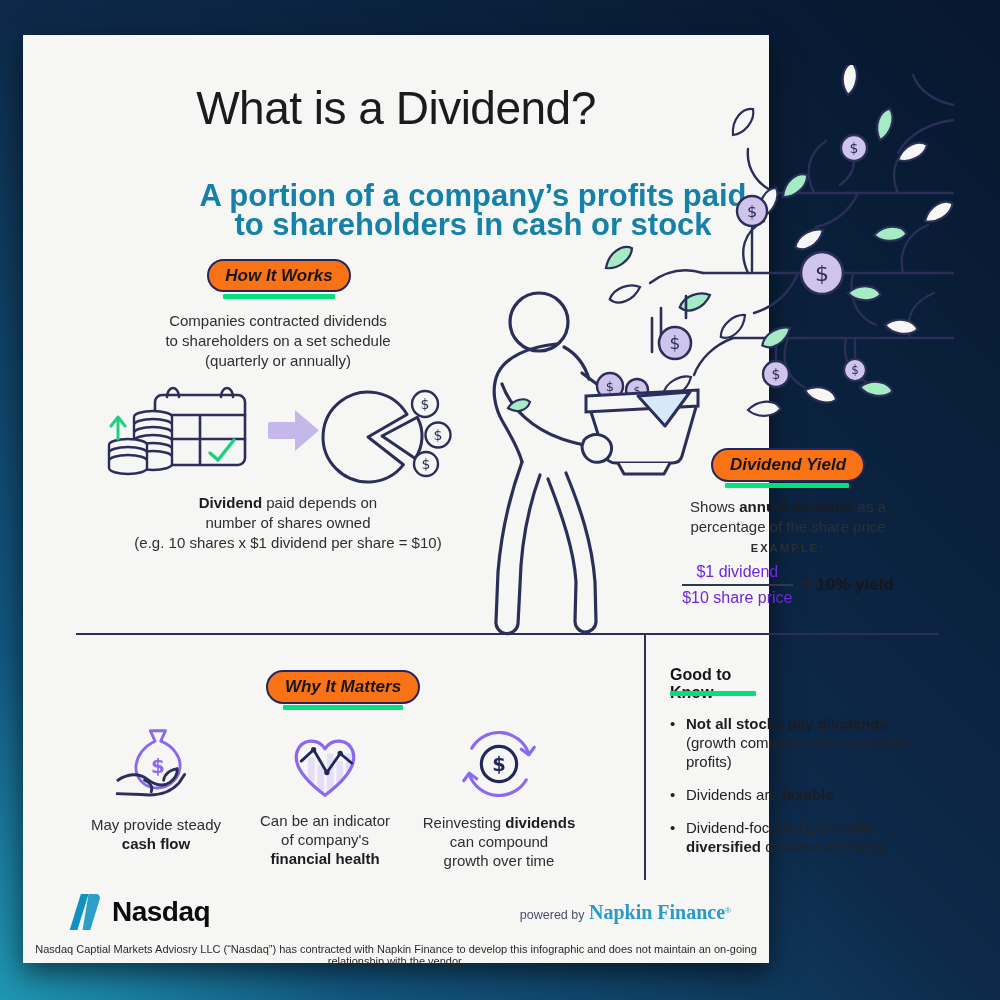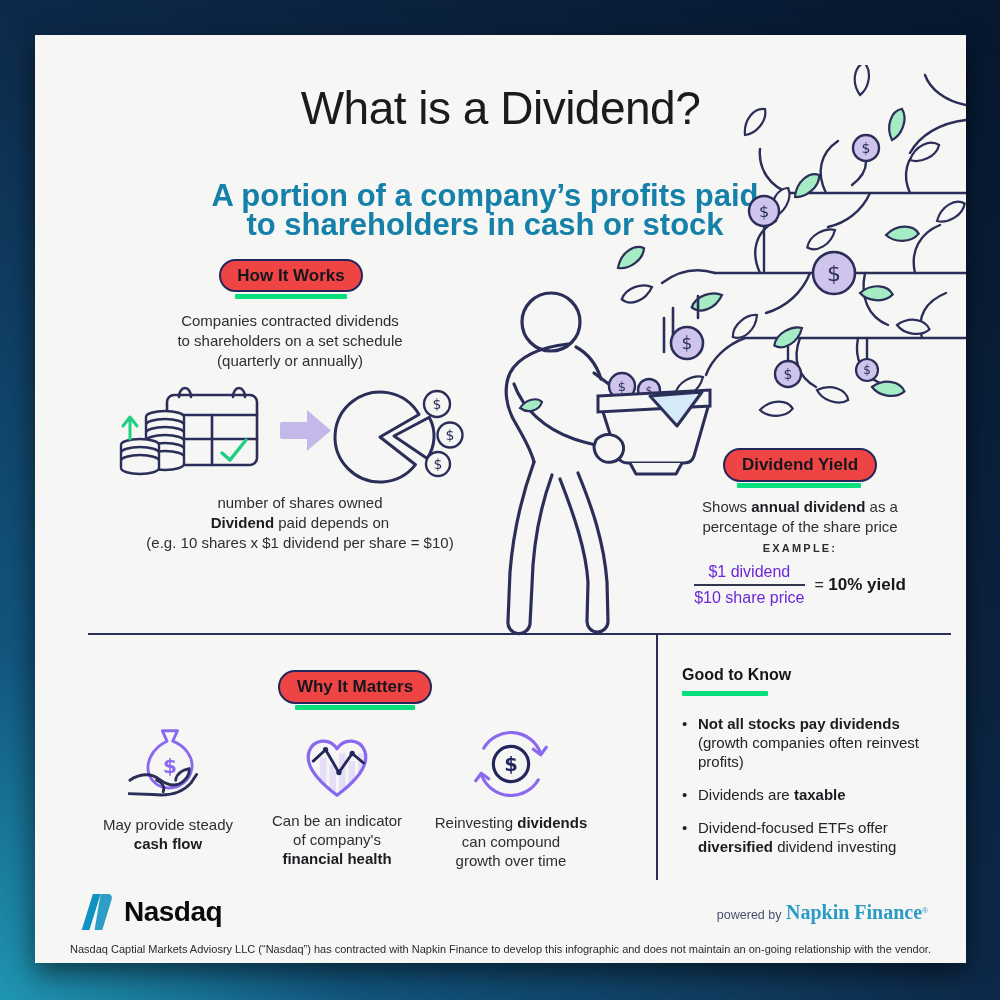--- a/index.html
+++ b/index.html
@@ -2,31 +2,31 @@
 <html><head>
 <meta charset="utf-8">
 <style>
   html,body{margin:0;padding:0;}
   body{
     width:1000px;height:1000px;overflow:hidden;position:relative;
     font-family:"Liberation Sans","DejaVu Sans",sans-serif;
     background:linear-gradient(to left bottom,#07172e 0%,#0d2949 50%,#12557d 82%,#1f96b2 100%);
   }
   .card{
-    position:absolute;left:35px;top:35px;width:931px;height:928px;
+    position:absolute;left:23px;top:35px;width:746px;height:928px;
     background:#f6f6f4;box-shadow:0 10px 26px rgba(0,0,0,.55);
   }
   .abs{position:absolute;}
   .ctr{text-align:center;}
   .title{left:0;right:0;top:46px;font-size:46px;color:#1b1b1e;letter-spacing:-.5px;}
   .subtitle{left:0;width:900px;top:110px;font-size:31px;line-height:29px;font-weight:bold;color:#1580a8;margin-top:36px;}
   .pill{
     display:flex;align-items:center;justify-content:center;
-    border:2.5px solid #23265c;border-radius:22px;background:#ef4444;
-    font-size:17px;font-weight:bold;color:#16161c;box-sizing:border-box;
+    border:2.5px solid #23265c;border-radius:22px;background:#f97316;
+    font-size:17px;font-weight:bold;color:#16161c;box-sizing:border-box;font-style:italic;
   }
   .greenbar{background:#06df7c;height:5px;border-radius:1px;}
   .body-txt{font-size:15px;line-height:20px;color:#2e2e33;}
   .cap-b{font-weight:bold;color:#1c1c22;}
   .small-caps{font-size:11px;letter-spacing:2.2px;color:#2c2c31;font-weight:bold;}
   .fraction-row{display:flex;align-items:center;justify-content:center;gap:10px;}
   .frac{text-align:center;font-size:16px;color:#6d28d9;}
   .frac-rule{border-top:2px solid #33364f;margin:3px 0;}
   .frac-eq{font-size:16px;color:#26262c;}
   .frac-eq b{font-size:17px;color:#17171c;text-align:center;}
@@ -171,22 +171,22 @@
       <circle cx="328" cy="91" r="12"></circle>
     </g>
     <g stroke="none">
       <text class="coin-txt" x="327" y="36" font-size="14">$</text>
       <text class="coin-txt" x="340" y="67" font-size="14">$</text>
       <text class="coin-txt" x="328" y="96" font-size="14">$</text>
     </g>
   </svg>
 
   <div class="abs ctr body-txt" style="left:70px;top:458px;width:390px;">
+    <div><span class="cap-b">Dividend</span><span> paid depends on</span></div>
     <div>number of shares owned</div>
-    <div><span class="cap-b">Dividend</span><span> paid depends on</span></div>
     <div>(e.g. 10 shares x $1 dividend per share = $10)</div>
   </div>
 
   <svg class="abs" style="left:435px;top:245px;" width="260" height="362" viewBox="0 0 260 362">
     <g fill="none" stroke="#2b2e58" stroke-width="3.2" stroke-linecap="round" stroke-linejoin="round">
       <circle cx="81" cy="42" r="29"></circle>
       <path d="M98,64 C70,67 48,77 40,93 C33,108 36,128 46,144 C53,156 61,170 64,182"></path>
       <path d="M106,67 C119,74 127,86 131,99"></path>
       <path d="M44,104 C53,129 75,149 104,159 C113,162 122,164 130,166"></path>
       <path d="M124,93 C148,111 172,129 192,143 L206,152"></path>

